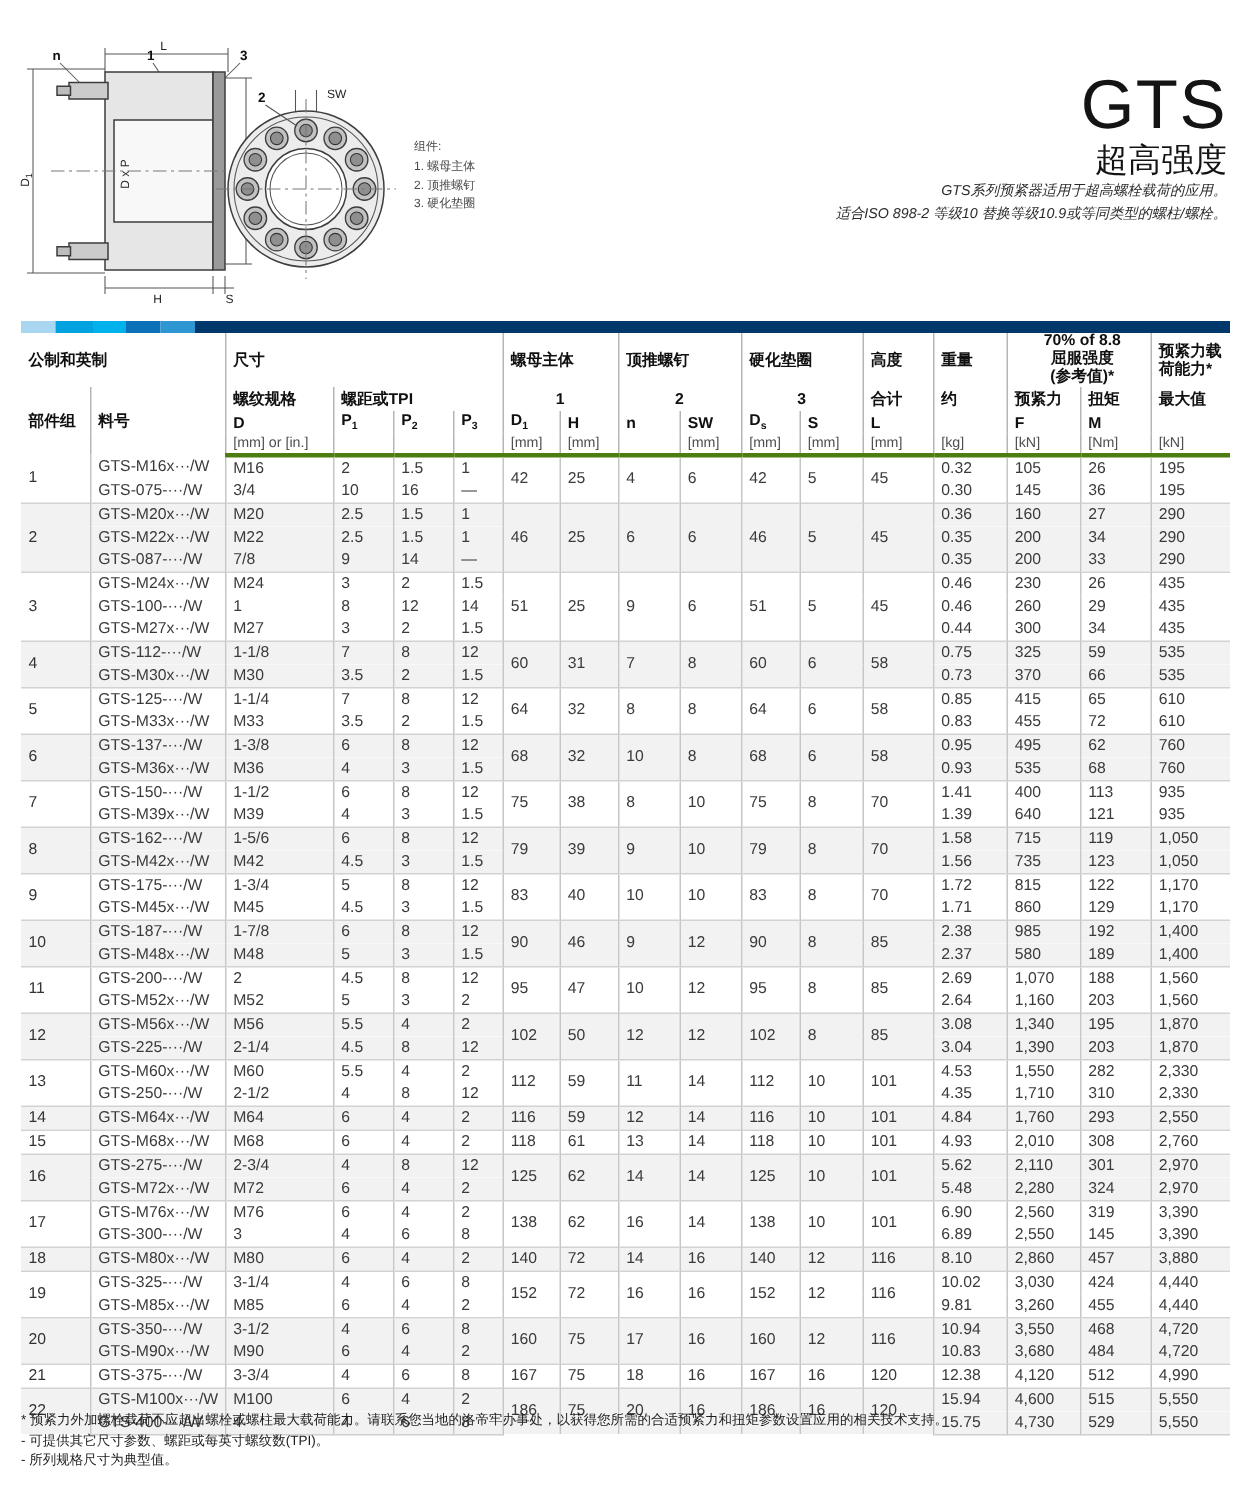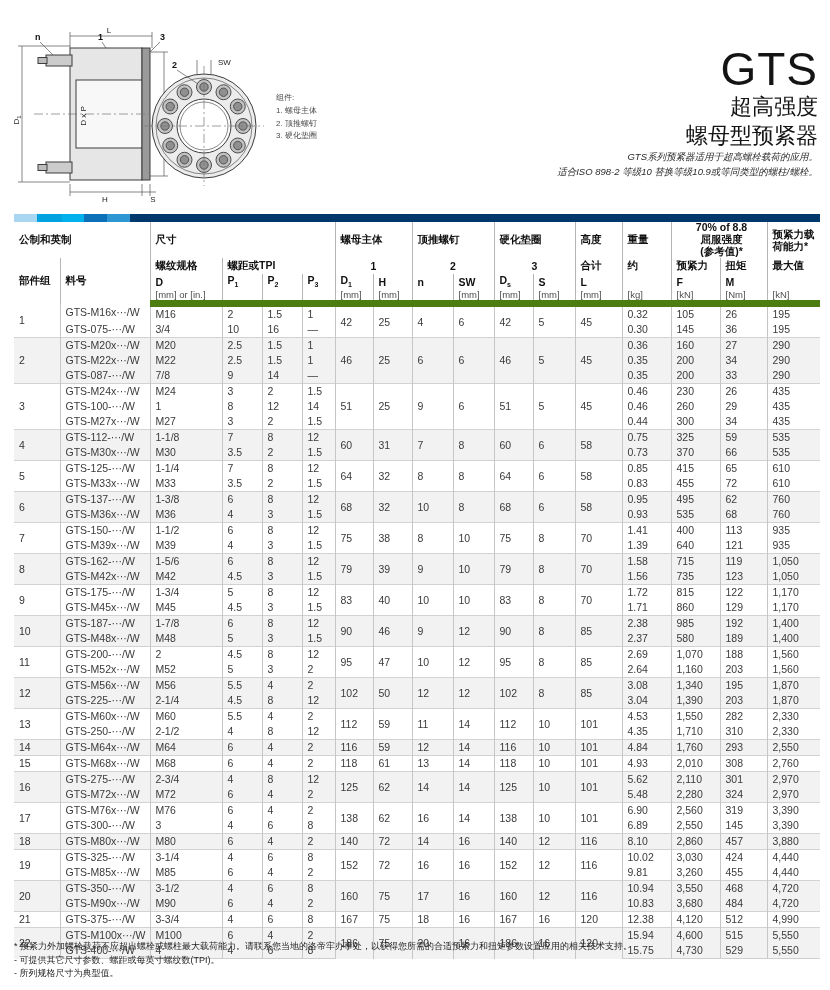--- a/index.html
+++ b/index.html
@@ -31,21 +31,21 @@
   .colorbar { position:absolute; left:14px; top:214px; width:806px; height:8px; display:flex; }
 
   
   table { position:absolute; left:14px; top:222px; width:806px; border-collapse:collapse; table-layout:fixed; }
   th, td { font-size:10.5px; text-align:left; vertical-align:middle; padding:0 0 0 5px; overflow:hidden; white-space:nowrap; }
   thead th { font-weight:bold; color:#101010; border-right:1px solid #b5b5b5; }
   thead th.c-last { border-right:none; }
   tr.hr1 th { height:36px; font-size:10.5px; }
   tr.hr2 th { height:16px; }
   tr.hr3 th { height:15px; }
-  tr.hr4 th { height:14px; border-bottom:7px solid #4d7c0f;margin-top:15px; }
+  tr.hr4 th { height:14px; border-bottom:3px solid #4d7c0f;margin-top:15px; }
   th.center { text-align:center; padding-left:0; }
   th.unit { font-weight:normal; color:#4f4f4f; font-size:9.5px; }
   th.yield { font-size:9.8px; line-height:1.12; text-align:center; }
   th.cap { font-size:10px; line-height:1.15; vertical-align:middle; }
   sub { font-size:7px; }
   tbody td { height:15px; color:#3a3a3a; border-right:1px solid #c6c6c6; line-height:15px; }
   tbody td.c-last { border-right:none; }
   tbody tr.gstart td { border-top:1px solid #d2d2d2; }
   tbody tr:first-child td { border-top:none; }
   tbody tr.shaded td { background:#f2f2f2; }
@@ -155,21 +155,20 @@
   <div class="legend">
     <div>组件:</div>
     <div>1.  螺母主体</div>
     <div>2.  顶推螺钉</div>
     <div>3.  硬化垫圈</div>
   </div>
 
   <div class="titleblock">
     <div class="t-product">GTS</div>
     <div class="t-sub">超高强度</div>
-    <div class="t-sub">螺母型预紧器</div>
     <div class="t-desc">GTS系列预紧器适用于超高螺栓载荷的应用。</div>
     <div class="t-desc">适合ISO 898-2 等级10 替换等级10.9或等同类型的螺柱/螺栓。</div>
   </div>
 
   <div class="colorbar">
       <div class="seg" style="background: rgb(169, 215, 241); width: 23px;"></div>
       <div class="seg" style="background: rgb(0, 163, 224); width: 25px;"></div>
       <div class="seg" style="background: rgb(0, 177, 235); width: 22px;"></div>
       <div class="seg" style="background: rgb(12, 113, 184); width: 23px;"></div>
       <div class="seg" style="background: rgb(45, 150, 211); width: 23px;"></div>

